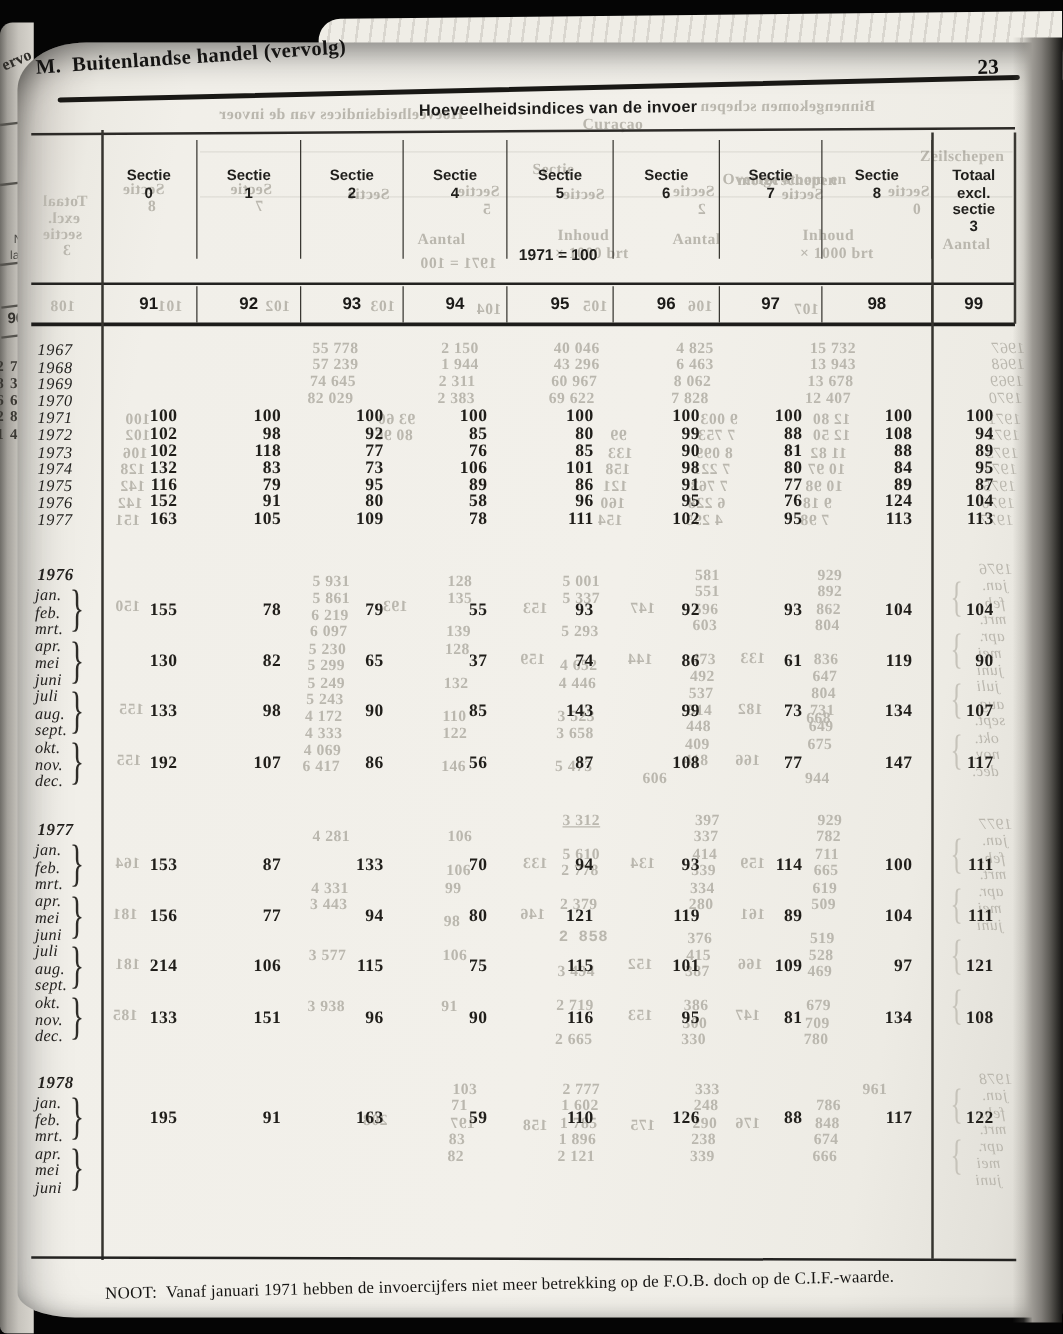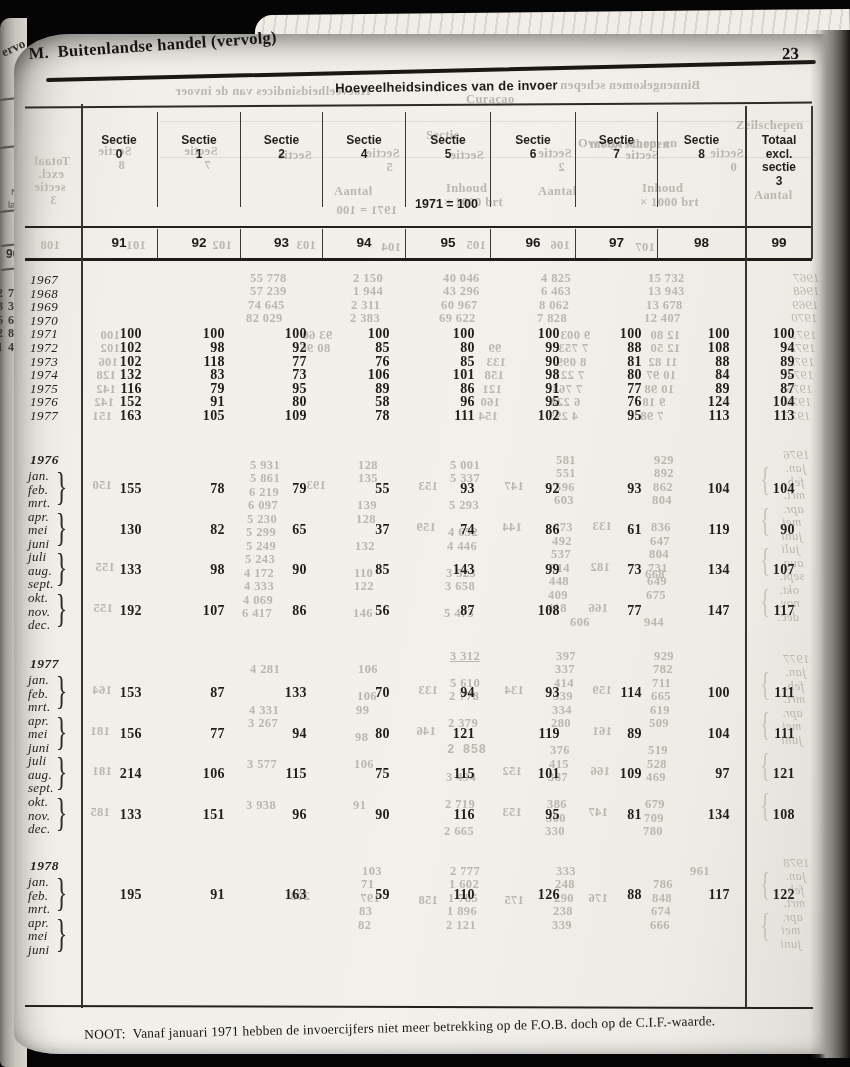--- a/index.html
+++ b/index.html
@@ -223,21 +223,21 @@
       <span class="ghost" style="left: 556px; top: 466px;">551</span>
       <span class="ghost" style="left: 555px; top: 480px;">596</span>
       <span class="ghost" style="left: 554px; top: 493px;">603</span>
       <span class="ghost" style="left: 553px; top: 520px;">473</span>
       <span class="ghost" style="left: 552px; top: 534px;">492</span>
       <span class="ghost" style="left: 551px; top: 547px;">537</span>
       <span class="ghost" style="left: 550px; top: 561px;">514</span>
       <span class="ghost" style="left: 549px; top: 574px;">448</span>
       <span class="ghost" style="left: 548px; top: 588px;">409</span>
       <span class="ghost" style="left: 547px; top: 601px;">418</span>
-      <span class="ghost" style="left: 570px; top: 615px;">606</span>
+      <span class="ghost" style="left: 514px; top: 615px;">606</span>
       <span class="ghost" style="left: 654px; top: 453px;">929</span>
       <span class="ghost" style="left: 654px; top: 466px;">892</span>
       <span class="ghost" style="left: 653px; top: 480px;">862</span>
       <span class="ghost" style="left: 652px; top: 493px;">804</span>
       <span class="ghost" style="left: 651px; top: 520px;">836</span>
       <span class="ghost" style="left: 650px; top: 534px;">647</span>
       <span class="ghost" style="left: 649px; top: 547px;">804</span>
       <span class="ghost" style="left: 648px; top: 561px;">731</span>
       <span class="ghost" style="left: 647px; top: 574px;">649</span>
       <span class="ghost" style="left: 646px; top: 588px;">675</span>
@@ -266,21 +266,21 @@
       <span class="ghost gi" style="left: 782px; top: 515px;">mei</span>
       <span class="ghost gi" style="left: 781px; top: 529px;">juni</span>
       <span class="ghost gi" style="left: 781px; top: 542px;">juli</span>
       <span class="ghost gi" style="left: 780px; top: 556px;">aug.</span>
       <span class="ghost gi" style="left: 779px; top: 569px;">sept.</span>
       <span class="ghost gi" style="left: 779px; top: 583px;">okt.</span>
       <span class="ghost gi" style="left: 778px; top: 596px;">nov.</span>
       <span class="ghost gi" style="left: 777px; top: 610px;">dec.</span>
       <span class="ghost" style="left: 250px; top: 662px;">4 281</span>
       <span class="ghost" style="left: 249px; top: 703px;">4 331</span>
-      <span class="ghost" style="left: 248px; top: 716px;">3 267</span>
+      <span class="ghost" style="left: 248px; top: 716px;">3 443</span>
       <span class="ghost" style="left: 247px; top: 757px;">3 577</span>
       <span class="ghost" style="left: 246px; top: 798px;">3 938</span>
       <span class="ghost" style="left: 358px; top: 662px;">106</span>
       <span class="ghost" style="left: 357px; top: 689px;">106</span>
       <span class="ghost" style="left: 356px; top: 703px;">99</span>
       <span class="ghost" style="left: 355px; top: 730px;">98</span>
       <span class="ghost" style="left: 354px; top: 757px;">106</span>
       <span class="ghost" style="left: 353px; top: 798px;">91</span>
       <span class="ghost" style="left: 450px; top: 649px; text-decoration: underline;">3 312</span>
       <span class="ghost" style="left: 450px; top: 676px;">5 610</span>

